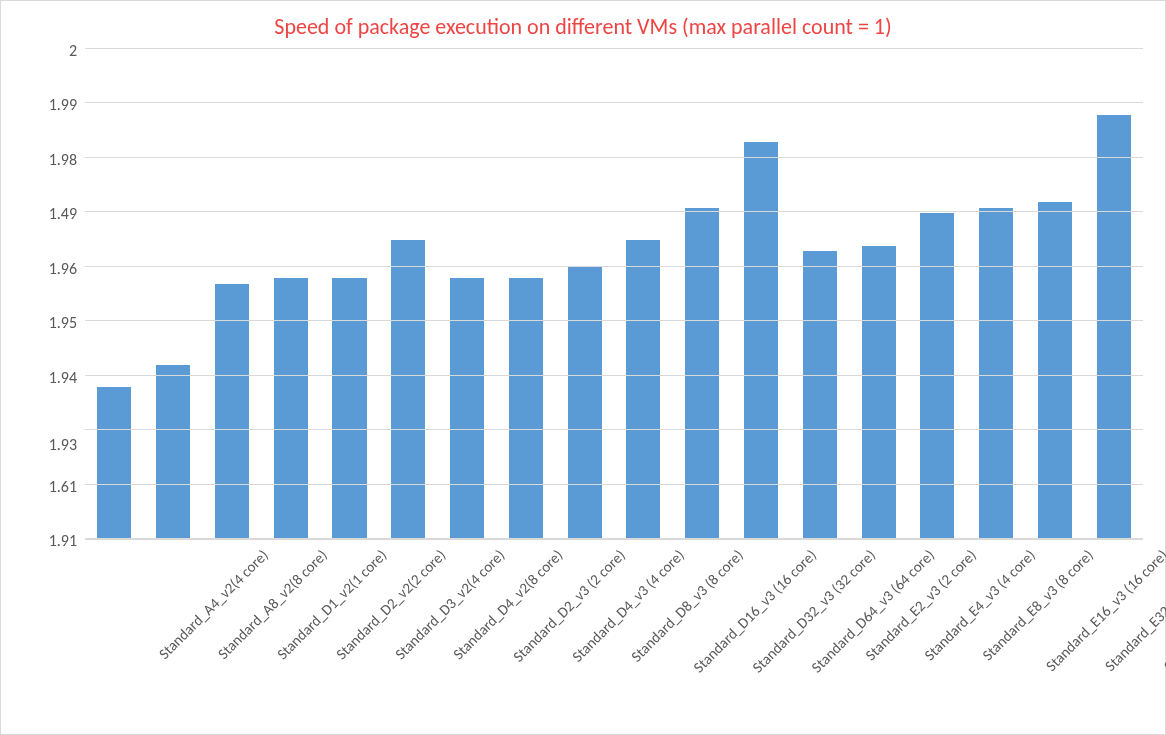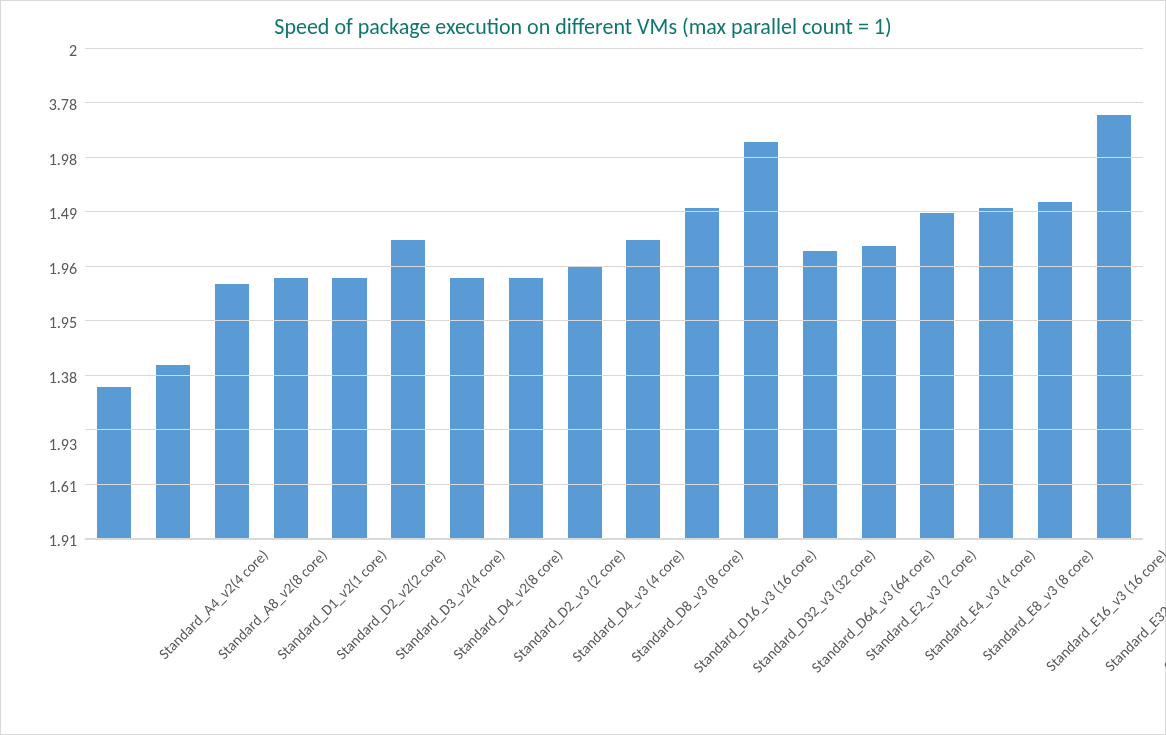--- a/index.html
+++ b/index.html
@@ -17,21 +17,21 @@
     height: 735px;
     border: 1px solid #d9d9d9;
     box-sizing: border-box;
     position: relative;
     padding: 12px 22px 10px 22px;
   }
   .chart-title {
     text-align: center;
     font-size: 22px;
     font-weight: 400;
-    color: #0f766e;
+    color: #ef4444;
     margin-bottom: 10px;
   }
   .plot-wrap {
     position: relative;
     display: flex;
     flex-direction: row;
     width: 100%;
     height: 490px;
   }
   .y-axis {
@@ -114,26 +114,26 @@
 <body>
 
 <div class="chart-container">
   <div class="chart-title">Speed of package execution on different VMs (max parallel count = 1)</div>
 
   <div class="plot-wrap">
     <div class="y-axis" id="y-axis">
         <div class="y-tick" style="bottom: 0px;">1.91</div>
         <div class="y-tick" style="bottom: 54.4444px;">1.61</div>
         <div class="y-tick" style="bottom: 96px;">1.93</div>
-        <div class="y-tick" style="bottom: 163.333px;">1.38</div>
+        <div class="y-tick" style="bottom: 163.333px;">1.94</div>
         <div class="y-tick" style="bottom: 217.778px;">1.95</div>
         <div class="y-tick" style="bottom: 272.222px;">1.96</div>
         <div class="y-tick" style="bottom: 326.667px;">1.49</div>
         <div class="y-tick" style="bottom: 381.111px; margin-top: 12px;">1.98</div>
-        <div class="y-tick" style="bottom: 435.556px;">3.78</div>
+        <div class="y-tick" style="bottom: 435.556px;">1.99</div>
         <div class="y-tick" style="bottom: 490px;">2</div>
       </div>
     <div class="plot-area" id="plot-area">
       <div class="bars" id="bars">
           <div class="bar-slot">
             <div class="bar" style="height: 31.1111%; background: rgb(91, 155, 213);"></div>
           </div>
           <div class="bar-slot">
             <div class="bar" style="height: 35.5556%; background: rgb(91, 155, 213);"></div>
           </div>

